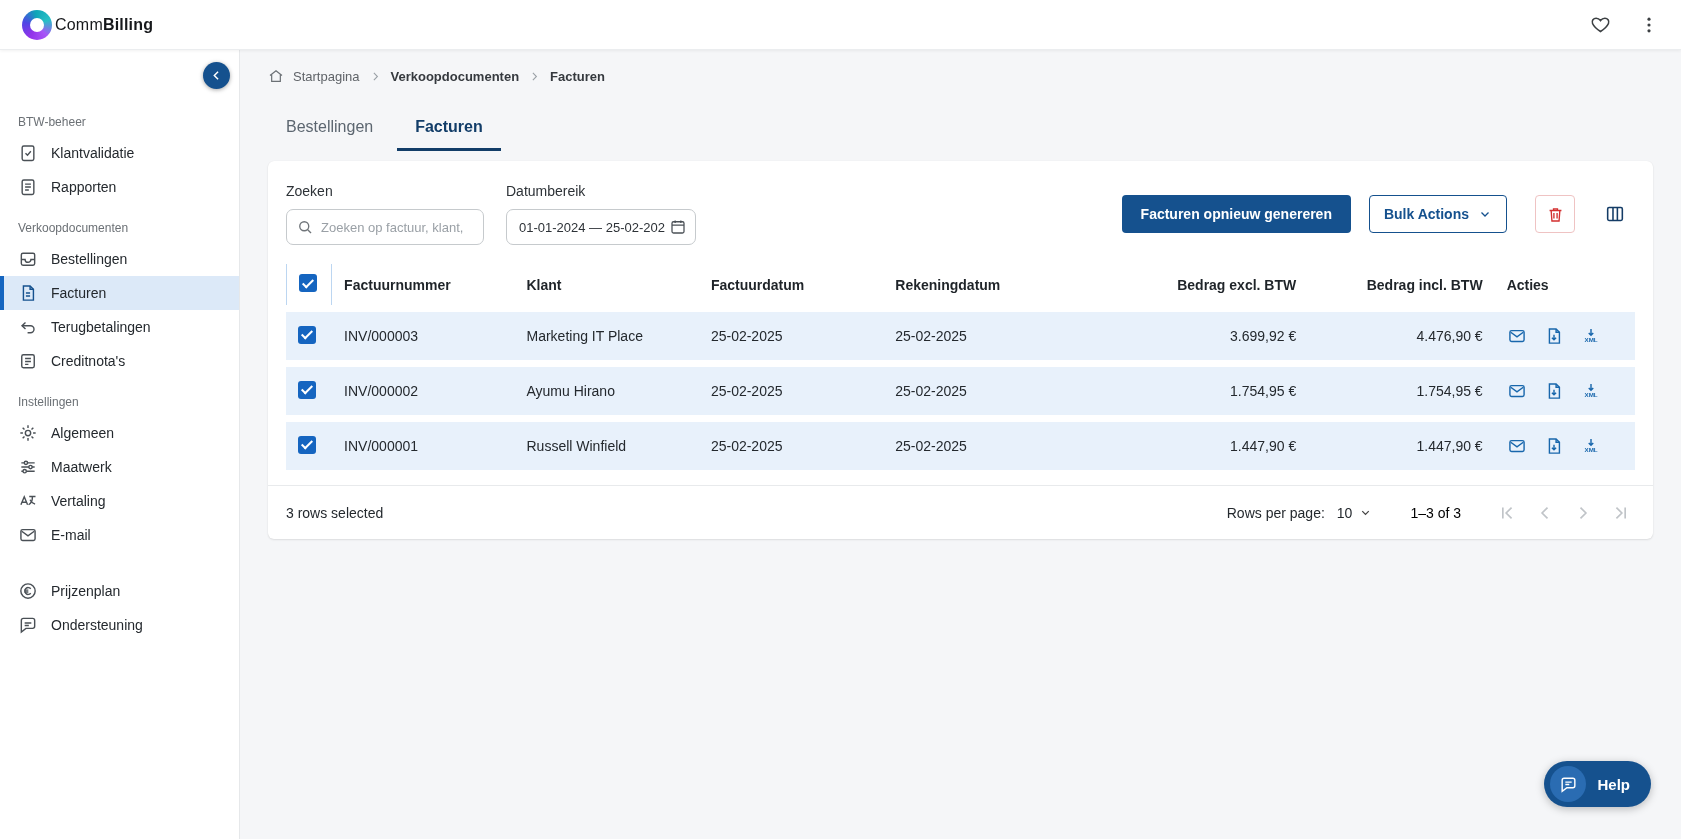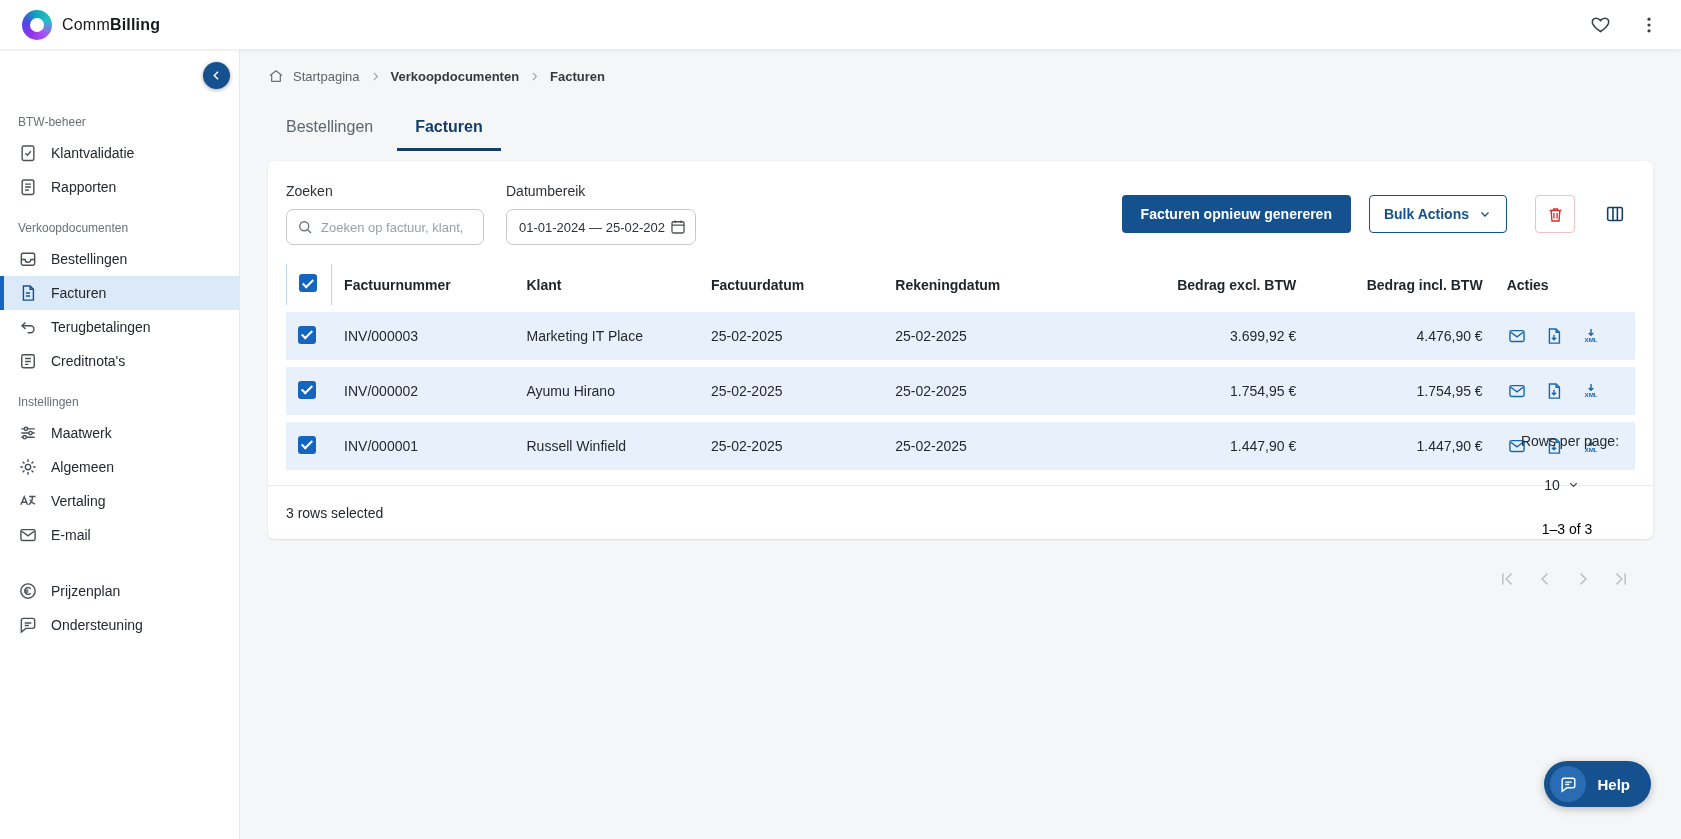--- a/index.html
+++ b/index.html
@@ -3,21 +3,21 @@
 <meta charset="utf-8">
 <style>
   * { box-sizing: border-box; }
   html, body { margin:0; padding:0; width:1681px; height:839px; overflow:hidden;
     font-family:"Liberation Sans","DejaVu Sans",sans-serif; background:#f5f6f8; color:#24292e; }
   svg { display:block; }
 
   
   .topbar { height:50px; background:#fff; display:flex; align-items:center; padding:0 22px;
     border-bottom:1px solid #ebedef; box-shadow:0 1px 3px rgba(0,0,0,.06); position:relative; z-index:10; }
-  .brand { display:flex; align-items:center; gap:10px; }
+  .brand { display:flex; align-items:center; gap:3px; }
   .brand-logo { width:30px; height:30px; border-radius:50%; position:relative;
     background:conic-gradient(from 210deg,#9333ea,#4f46e5,#0ea5b7,#27c0c6,#a855f7,#9333ea); }
   .brand-logo::after { content:""; position:absolute; inset:8px; background:#fff; border-radius:50%; }
   .brand-text { font-size:16px; color:#17191c; letter-spacing:.2px; }
   .brand-text b { font-weight:700; }
   .topbar-right { margin-left:auto; display:flex; align-items:center; gap:28px; }
   .icon-btn { background:none; border:none; padding:0; cursor:pointer; color:#3c4043;
     display:flex; align-items:center; justify-content:center; }
 
   
@@ -93,21 +93,21 @@
     display:inline-block; cursor:pointer; }
   .cb::after { content:""; position:absolute; left:6px; top:2.5px; width:4px; height:9px;
     border:solid #fff; border-width:0 2.2px 2.2px 0; transform:rotate(45deg); }
   .actions-cell { display:flex; gap:17px; align-items:center; height:48px; }
   .act-icon { width:20px; height:20px; color:#1867ac; background:none; border:none; padding:0; cursor:pointer; }
 
   
   .card-footer { display:flex; align-items:center; border-top:1px solid #e8eaec;
     margin:8px -18px 0; padding:0 18px; height:54px; }
   .footer-left { font-size:14px; color:#24292e; }
-  .footer-right { margin-left:auto; display:flex; align-items:center; gap:28px;flex-direction:column; }
+  .footer-right { margin-left:auto; display:flex; align-items:center; gap:28px; }
   .rpp { display:flex; align-items:center; gap:7px; font-size:14px; color:#24292e; cursor:pointer; }
   .rpp-label { font-size:14px; color:#24292e; margin-right:-16px; }
   .range { font-size:14px; color:#000000; margin-left:10px; }
   .pager { display:flex; gap:10px; margin-left:4px; }
   .pbtn { width:28px; height:28px; display:flex; align-items:center; justify-content:center;
     color:#c0c4c8; background:none; border:none; padding:0; }
 
   
   .help-fab { position:fixed; right:30px; bottom:32px; height:46px; border-radius:24px;
     background:#15518e; color:#fff; display:flex; align-items:center; gap:11px; padding:0 21px 0 6px;
@@ -209,36 +209,36 @@
           </svg>
       </span>
       <span class="nlabel">Creditnota's</span>
     </a>
 
     <div class="nav-section">Instellingen</div>
 
     <a class="nav-item">
       <span class="nicon">
         <svg viewBox="0 0 24 24" width="20" height="20" fill="none" stroke="currentColor" stroke-width="1.7">
+            <circle cx="12" cy="12" r="3.2"></circle>
+            <path d="M12 2.8v3.1M12 18.1v3.1M21.2 12h-3.1M5.9 12H2.8M18.4 5.6l-2.2 2.2M7.8 16.2l-2.2 2.2M18.4 18.4l-2.2-2.2M7.8 7.8L5.6 5.6"></path>
+          </svg>
+      </span>
+      <span class="nlabel">Algemeen</span>
+    </a>
+    <a class="nav-item">
+      <span class="nicon">
+        <svg viewBox="0 0 24 24" width="20" height="20" fill="none" stroke="currentColor" stroke-width="1.7">
             <path d="M4 7h16M4 12h16M4 17h16"></path>
             <circle cx="9.5" cy="7" r="2" fill="#fff"></circle>
             <circle cx="15" cy="12" r="2" fill="#fff"></circle>
             <circle cx="8" cy="17" r="2" fill="#fff"></circle>
           </svg>
       </span>
       <span class="nlabel">Maatwerk</span>
-    </a>
-    <a class="nav-item">
-      <span class="nicon">
-        <svg viewBox="0 0 24 24" width="20" height="20" fill="none" stroke="currentColor" stroke-width="1.7">
-            <circle cx="12" cy="12" r="3.2"></circle>
-            <path d="M12 2.8v3.1M12 18.1v3.1M21.2 12h-3.1M5.9 12H2.8M18.4 5.6l-2.2 2.2M7.8 16.2l-2.2 2.2M18.4 18.4l-2.2-2.2M7.8 7.8L5.6 5.6"></path>
-          </svg>
-      </span>
-      <span class="nlabel">Algemeen</span>
     </a>
     <a class="nav-item">
       <span class="nicon">
         <svg viewBox="0 0 24 24" width="20" height="20" fill="none" stroke="currentColor" stroke-width="1.7">
             <path d="M3.5 16.5l4-9.5 4 9.5M5 13.5h5"></path>
             <path d="M13.5 6.5H21M17.2 6.5v1.8c0 3.6-1.8 6.5-4.5 8.2"></path>
             <path d="M14.5 10.5c1.2 2.6 3.5 4.6 6 5.3"></path>
           </svg>
       </span>
       <span class="nlabel">Vertaling</span>

